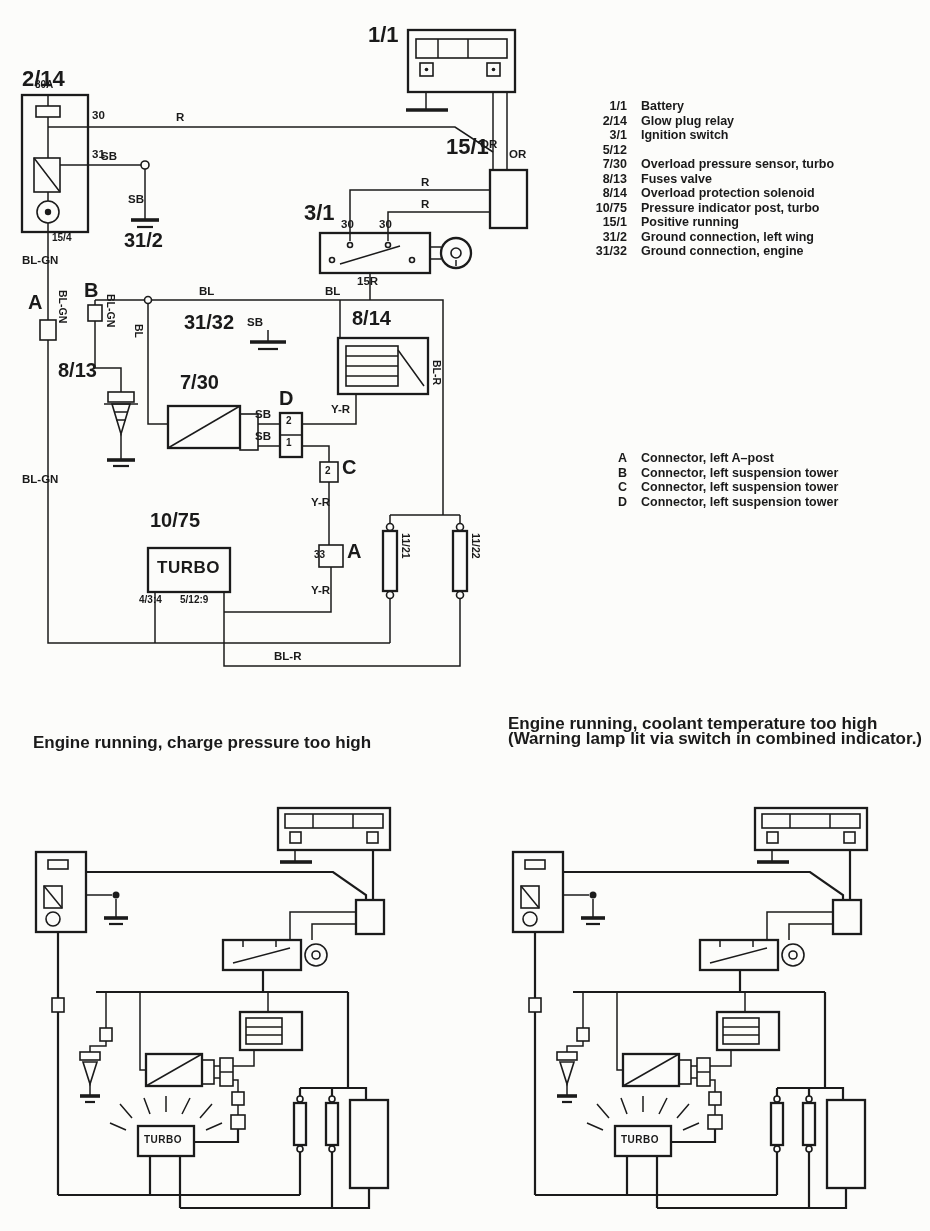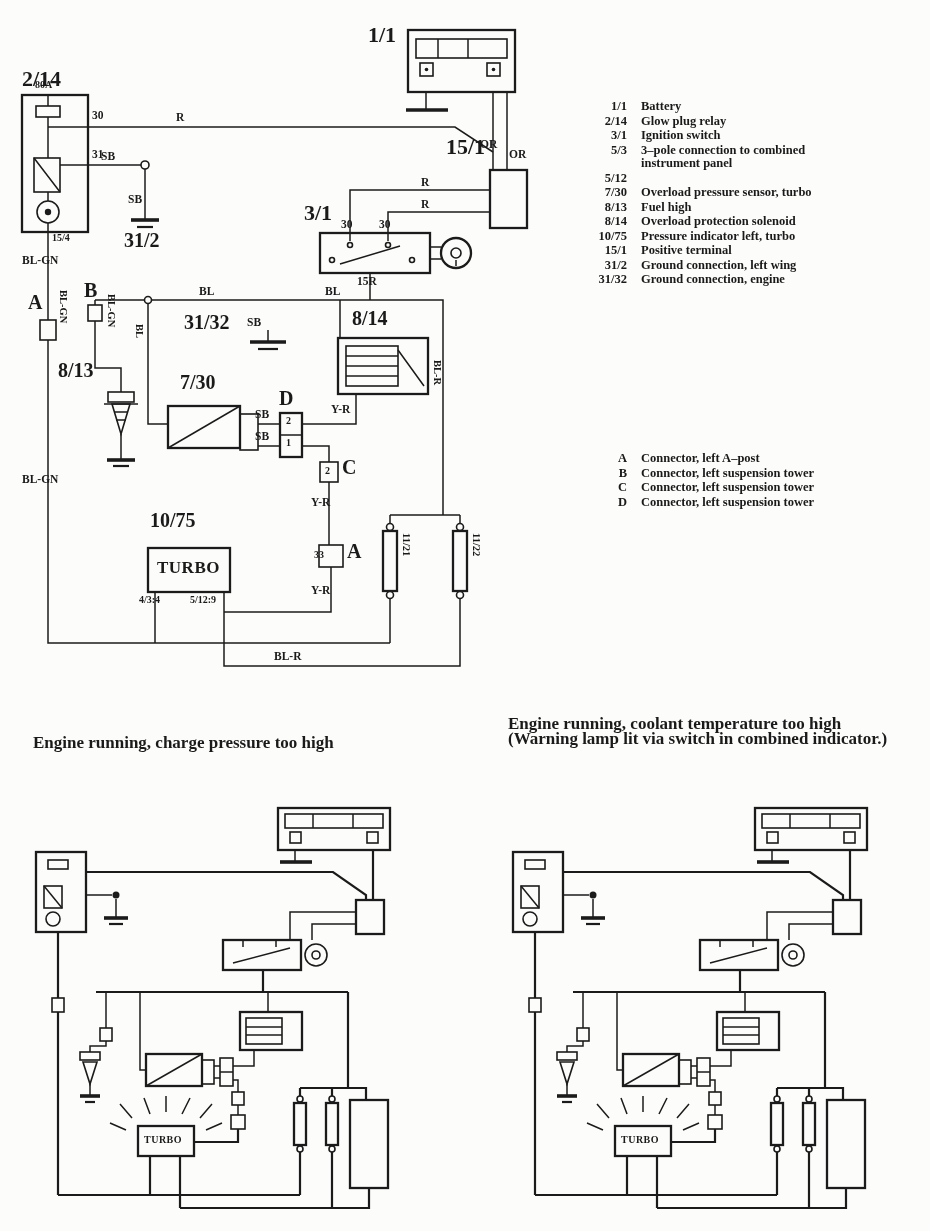--- a/index.html
+++ b/index.html
@@ -1,20 +1,20 @@
 <!DOCTYPE html>
 <html><head>
 <meta charset="utf-8">
 <style>
   * { margin:0; padding:0; box-sizing:border-box; }
   html,body { background:#ffffff; }
   #screen {
     position:relative; width:930px; height:1231px;
     background:#fcfcfa; overflow:hidden;
-    font-family:Liberation Serif, serif;
+    font-family:Liberation Sans, sans-serif;
     color:#1a1a1a;
   }
   svg.art { position:absolute; left:0; top:0; }
   .w  { stroke:#1b1b1b; stroke-width:1.5; fill:none; }
   .w2 { stroke:#1b1b1b; stroke-width:2.2; fill:none; }
   .b1 { stroke:#1b1b1b; stroke-width:1.6; fill:none; }
   .b1f{ stroke:#1b1b1b; stroke-width:1.6; fill:#fcfcfa; }
   .b2 { stroke:#1b1b1b; stroke-width:2.3; fill:none; }
   .g3 { stroke:#1b1b1b; stroke-width:3.6; fill:none; }
   .g2 { stroke:#1b1b1b; stroke-width:2.2; fill:none; }
@@ -273,21 +273,21 @@
   <div class="lbl sm" style="left:92px;top:149px">31</div>
   <div class="lbl xs" style="left:52px;top:233px">15/4</div>
   <div class="lbl sm" style="left:341px;top:219px">30</div>
   <div class="lbl sm" style="left:379px;top:219px">30</div>
   <div class="lbl sm" style="left:357px;top:276px">15R</div>
   <div class="lbl xs" style="left:286px;top:416px">2</div>
   <div class="lbl xs" style="left:286px;top:438px">1</div>
   <div class="lbl xs" style="left:325px;top:466px">2</div>
   <div class="lbl xs" style="left:314px;top:550px">33</div>
   <div class="lbl xs" style="left:139px;top:595px">4/3:4</div>
-  <div class="lbl xs" style="left:190px;top:595px">5/12:9</div>
+  <div class="lbl xs" style="left:180px;top:595px">5/12:9</div>
   <div class="lbl rot" style="left:400px;top:533px">11/21</div>
   <div class="lbl rot" style="left:470px;top:533px">11/22</div>
 
   <div class="lbl sm" style="left:176px;top:112px">R</div>
   <div class="lbl sm" style="left:101px;top:151px">SB</div>
   <div class="lbl sm" style="left:128px;top:194px">SB</div>
   <div class="lbl sm" style="left:22px;top:255px">BL-GN</div>
   <div class="lbl sm" style="left:480px;top:139px">OR</div>
   <div class="lbl sm" style="left:509px;top:149px">OR</div>
   <div class="lbl sm" style="left:421px;top:177px">R</div>
@@ -314,45 +314,41 @@
       </div>
     <div class="legend-row">
         <span class="legend-id">2/14</span>
         <span class="legend-desc">Glow plug relay</span>
       </div>
     <div class="legend-row">
         <span class="legend-id">3/1</span>
         <span class="legend-desc">Ignition switch</span>
       </div>
     <div class="legend-row">
-        <span class="legend-id">5/3</span>
-        <span class="legend-desc">3–pole connection to combined instrument panel</span>
-      </div>
-    <div class="legend-row">
         <span class="legend-id">5/12</span>
       </div>
     <div class="legend-row">
         <span class="legend-id">7/30</span>
         <span class="legend-desc">Overload pressure sensor, turbo</span>
       </div>
     <div class="legend-row">
         <span class="legend-id">8/13</span>
-        <span class="legend-desc">Fuel high</span>
+        <span class="legend-desc">Fuses valve</span>
       </div>
     <div class="legend-row">
         <span class="legend-id">8/14</span>
         <span class="legend-desc">Overload protection solenoid</span>
       </div>
     <div class="legend-row">
         <span class="legend-id">10/75</span>
-        <span class="legend-desc">Pressure indicator left, turbo</span>
+        <span class="legend-desc">Pressure indicator post, turbo</span>
       </div>
     <div class="legend-row">
         <span class="legend-id">15/1</span>
-        <span class="legend-desc">Positive terminal</span>
+        <span class="legend-desc">Positive running</span>
       </div>
     <div class="legend-row">
         <span class="legend-id">31/2</span>
         <span class="legend-desc">Ground connection, left wing</span>
       </div>
     <div class="legend-row">
         <span class="legend-id">31/32</span>
         <span class="legend-desc">Ground connection, engine</span>
       </div>
   </div>

